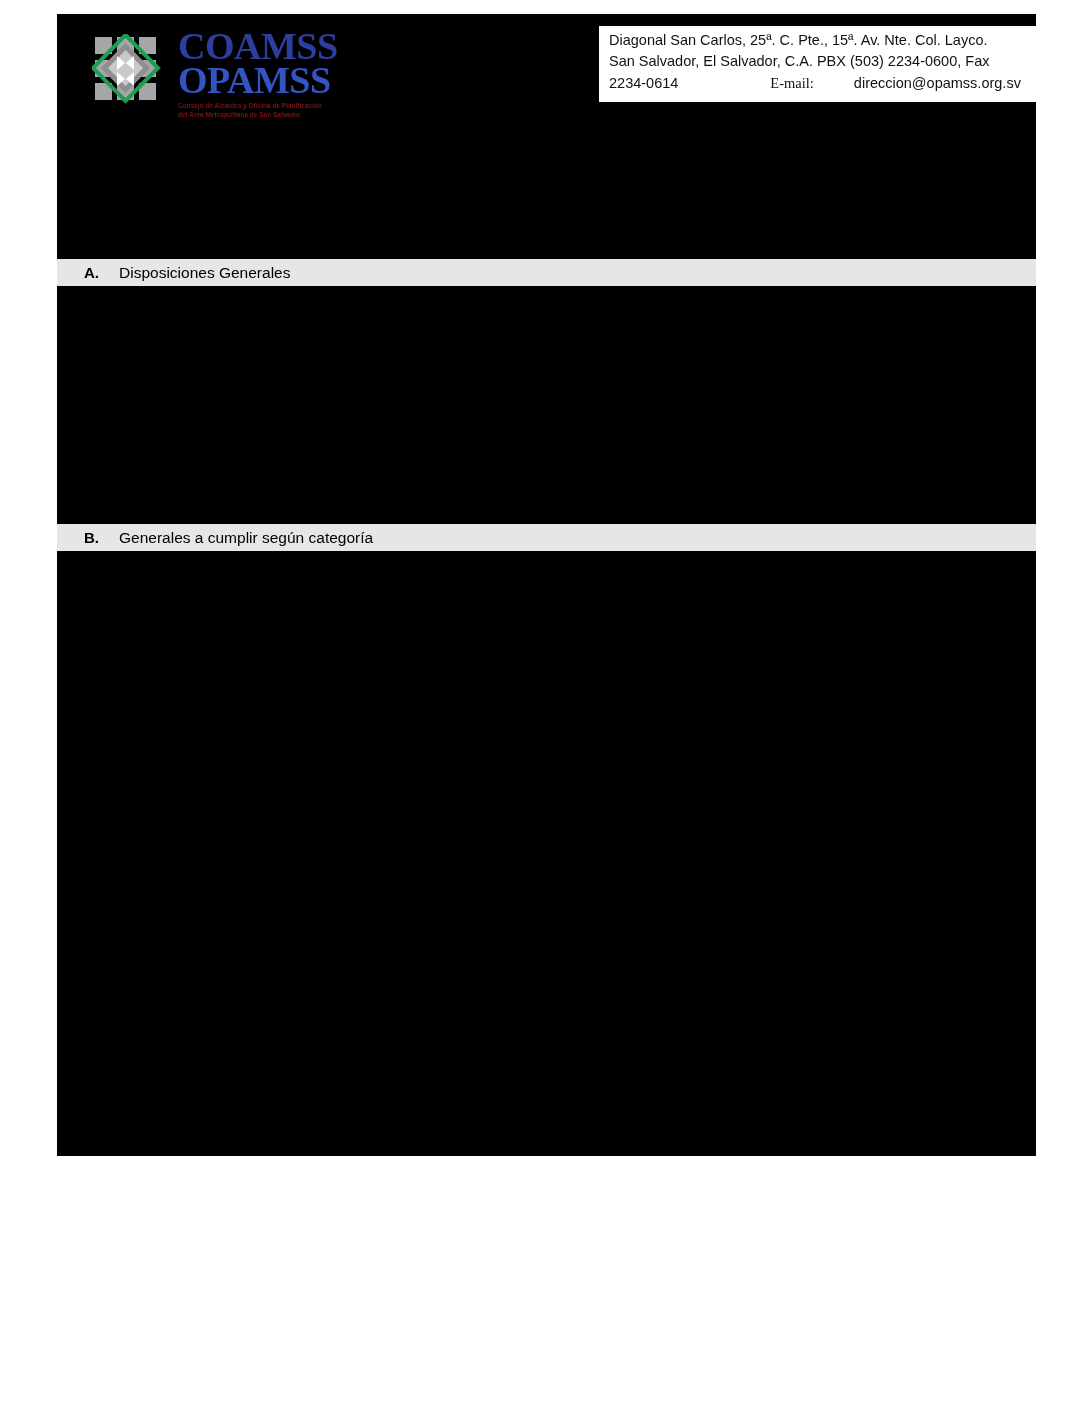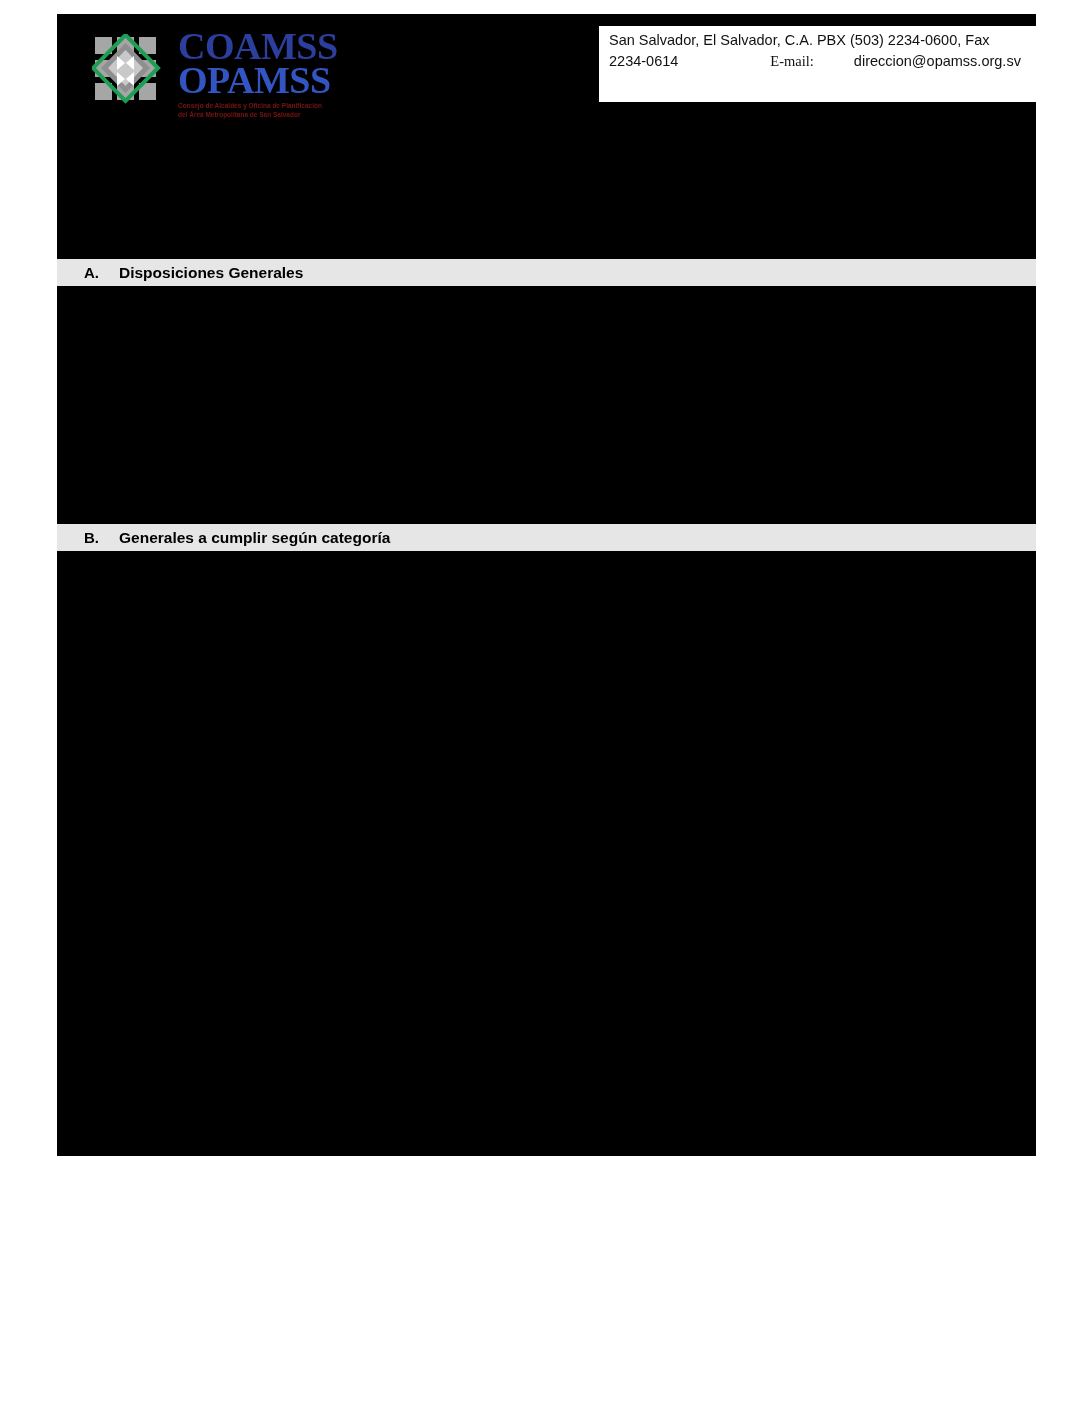--- a/index.html
+++ b/index.html
@@ -110,21 +110,21 @@
     width: 62px;
     text-align: left;
     padding-left: 27px;
     box-sizing: border-box;
     font-size: 15px;
     font-weight: bold;
     color: #000000;
   }
   .section-title {
     font-size: 15.5px;
-    font-weight: bold;
+    font-weight: normal;
     color: #000000;
   }
   #bar-a { top: 259px; }
   #bar-b { top: 524px; }
 
   
   .copyright-mark {
     position: absolute;
     left: 68px;
     top: 1288px;
@@ -166,20 +166,21 @@
       </svg>
     </span>
     <span class="logo-text">
       <span class="logo-coamss">COAMSS</span>
       <span class="logo-opamss">OPAMSS</span>
       <span class="logo-sub">Consejo de Alcaldes y Oficina de Planificación del Área Metropolitana de San Salvador</span>
     </span>
   </div>
 
   <div class="address-box">
+    <div class="address-line">Diagonal San Carlos, 25ª. C. Pte., 15ª. Av. Nte. Col. Layco.</div>
     <div class="address-line">San Salvador, El Salvador, C.A. PBX (503) 2234-0600, Fax</div>
     <div class="address-line email-line">
       <span>2234-0614</span>
       <span class="email-label">E-mail:</span>
       <span class="email-value">direccion@opamss.org.sv</span>
     </div>
   </div>
 
   <div class="section-bar" id="bar-a">
     <span class="section-letter">A.</span>

